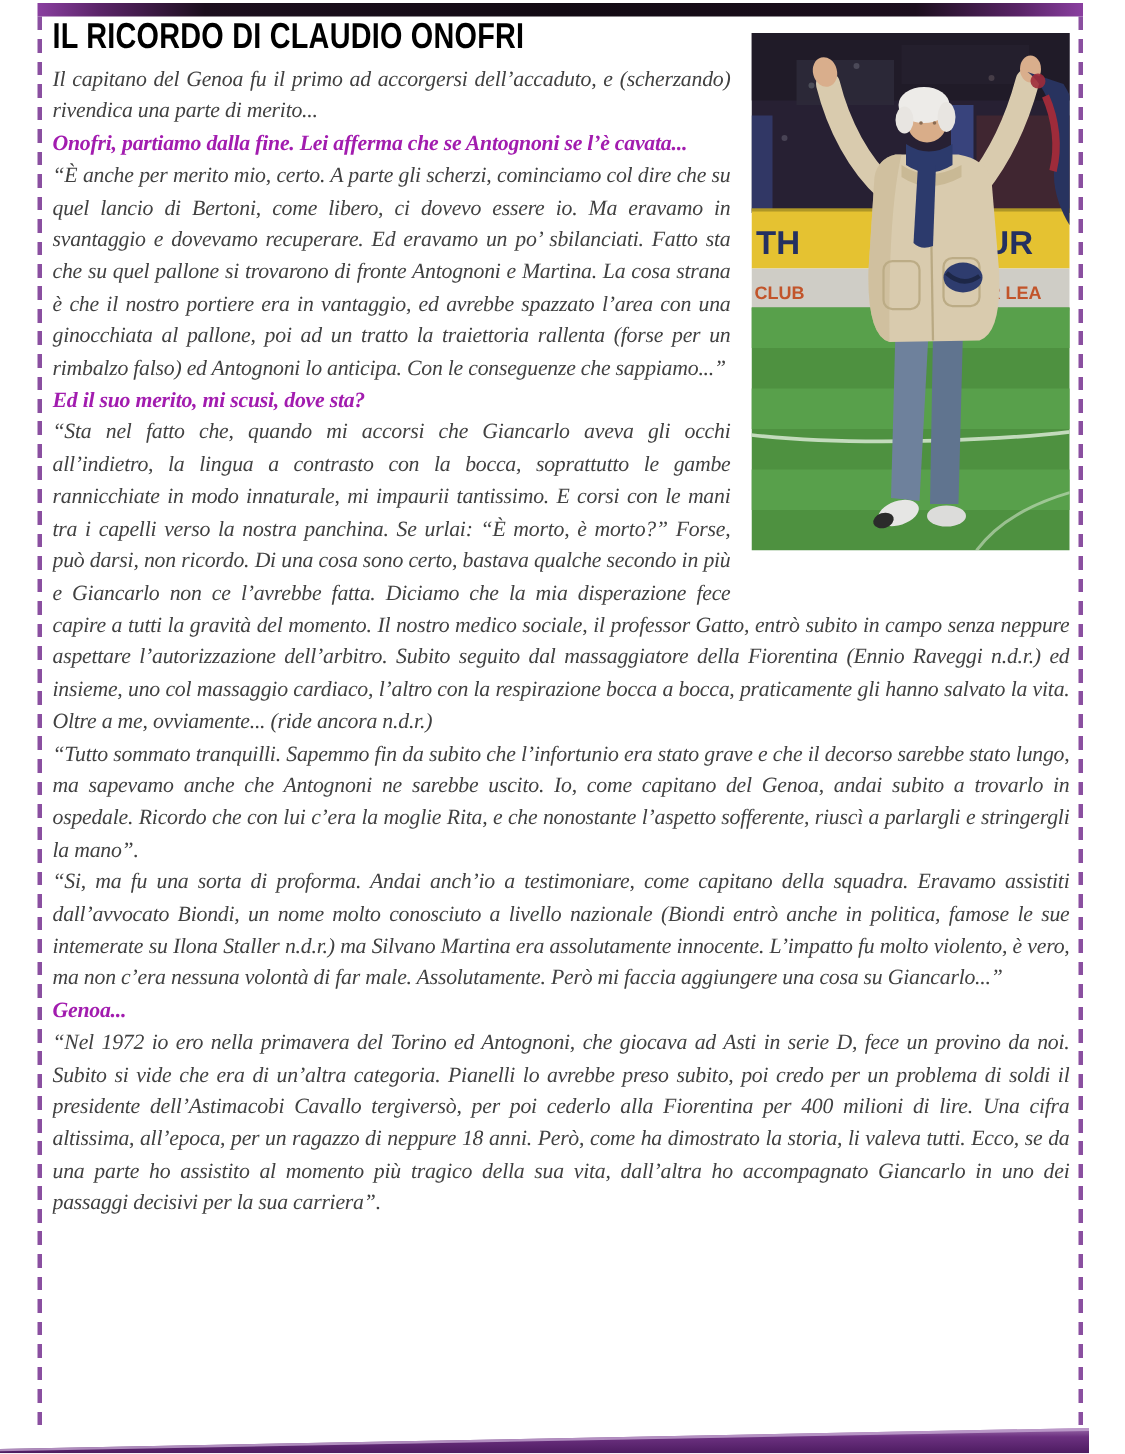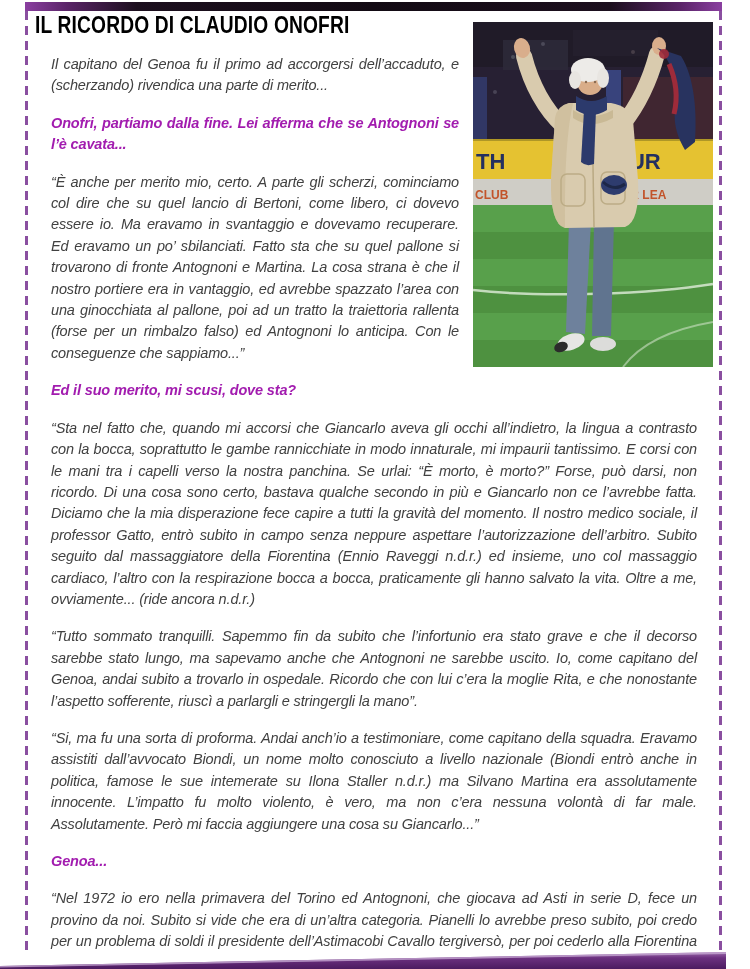--- a/index.html
+++ b/index.html
@@ -15,32 +15,32 @@
     position:absolute;top:11px;width:3px;height:945px;
     background:repeating-linear-gradient(180deg,#8a4fa0 0px,#8a4fa0 9px,rgba(0,0,0,0) 9px,rgba(0,0,0,0) 15px);
   }
   .dash.left{left:25px;}
   .dash.right{left:719px;}
   .article{
     position:absolute;left:35px;top:12px;width:678px;height:938px;overflow:hidden;
     color:#414141;
   }
   .article p{
-    margin:16px;font-style:italic;font-size:14.5px;line-height:21.4px;
+    margin:0;font-style:italic;font-size:14.5px;line-height:21.4px;
     text-align:justify;letter-spacing:-0.15px;
-    -webkit-hyphens:auto;hyphens:auto;
+    -webkit-hyphens:auto;hyphens:auto;font-family:Liberation Serif, serif;
   }
   .article p.q{font-weight:bold;color:#a21caf;}
   h1.title{
     margin:0 0 5px 0;font-style:normal;font-weight:bold;color:#000;
     font-size:24px;line-height:26px;letter-spacing:0.2px;
     transform:scaleX(0.8);transform-origin:0 50%;white-space:nowrap;
   }
   .photo{
-    float:right;width:240px;height:345px;margin:10px 0 20px 14px;
+    float:right;width:212px;height:345px;margin:10px 0 20px 14px;
   }
   .photo svg{display:block;width:240px;height:345px;}
   .bottom-band{position:absolute;left:0;bottom:0;width:750px;height:22px;}
   .board-txt{font-family:"Liberation Sans",sans-serif;font-weight:bold;}
 </style>
 </head>
 <body>
 
 <div class="page">
 

